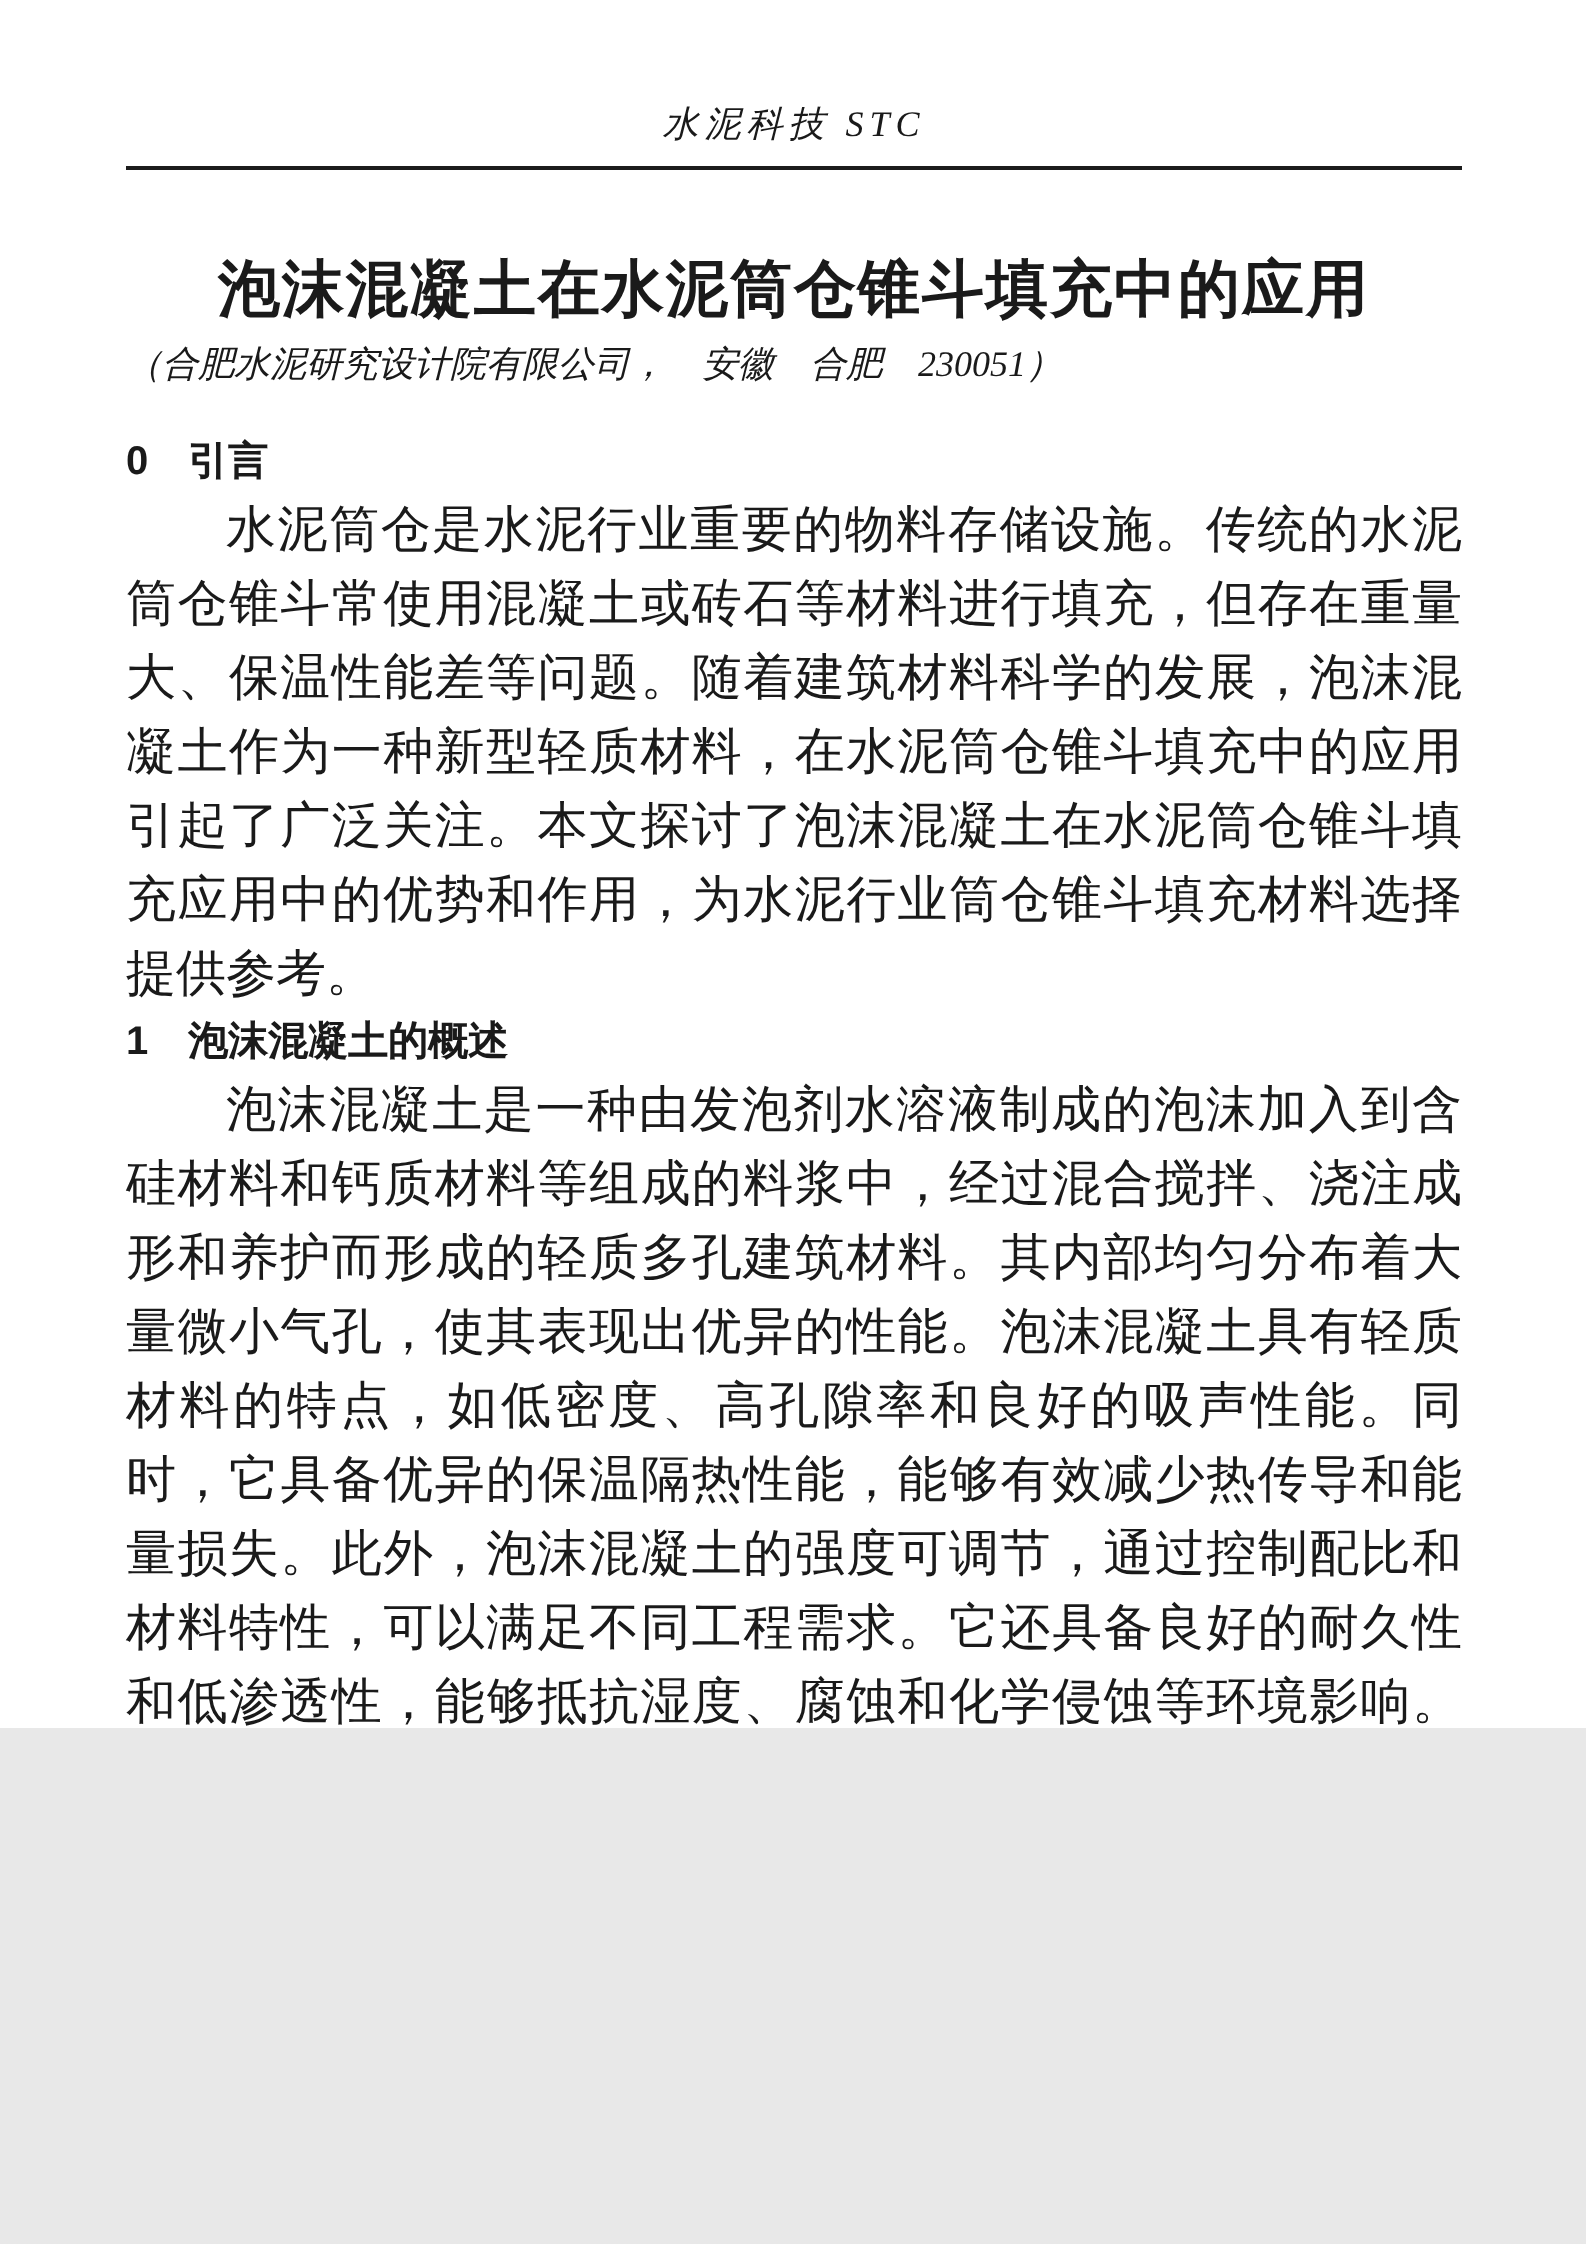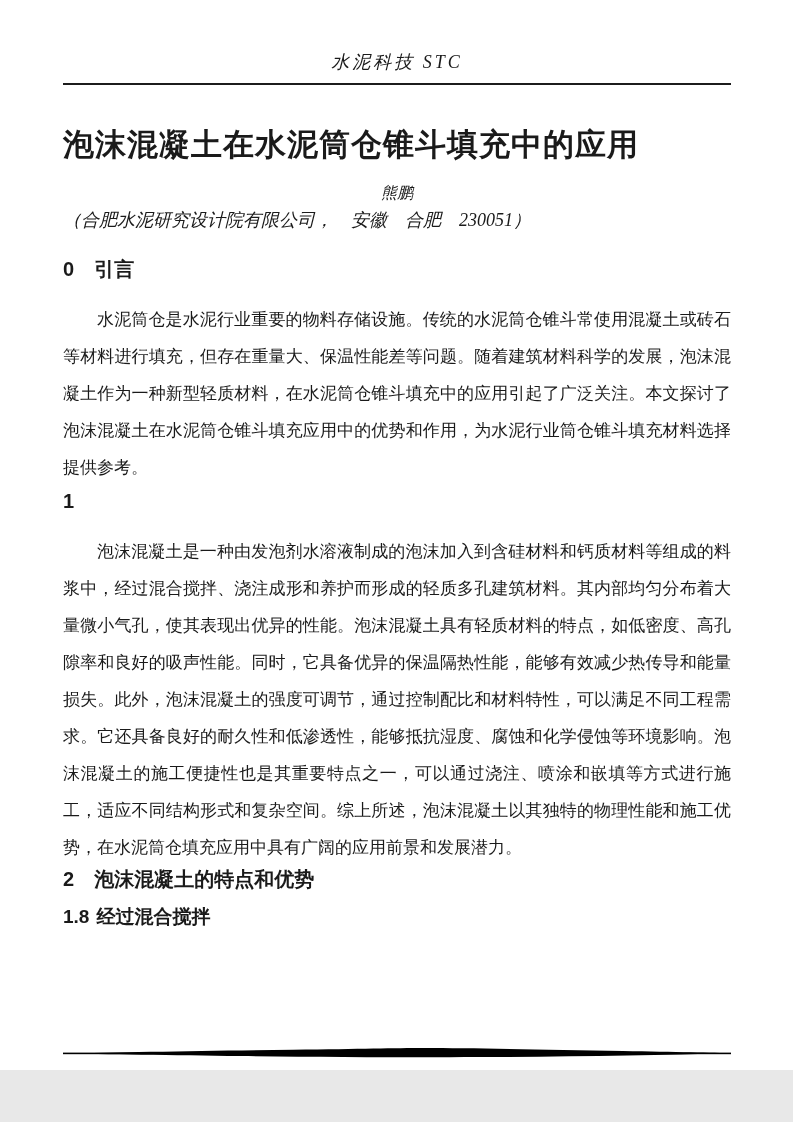--- a/index.html
+++ b/index.html
@@ -1,18 +1,18 @@
 <!DOCTYPE html>
 <html lang="zh"><head>
 <meta charset="utf-8">
 <style>
   html,body { margin:0; padding:0; background:#e8e8e8; }
   .page {
     position:relative;
-    width:793px; height:1070px;
+    width:793px; height:864px;
     margin:0 auto;
     background:#ffffff;
     color:#1a1a1a;
     overflow:hidden;
     font-family:"Liberation Serif","DejaVu Serif",serif;
   }
   .content {
     position:absolute;
     left:63px; top:0;
     width:668px;
@@ -26,20 +26,21 @@
     letter-spacing:3px;
     font-family:"Liberation Serif","DejaVu Serif",serif;
   }
   .header-rule {
     border:none;
     border-top:2.5px solid #1c1c1c;
     margin:9px 0 0 0;
   }
   .article-title {
     margin:39px 0 0 0;
+    text-align:center;
     font-size:31px;
     line-height:42px;
     font-weight:bold;
     letter-spacing:1px;
     font-family:"Liberation Sans","DejaVu Sans",sans-serif;
   }
   .author {
     margin-top:16px;
     text-align:center;
     font-size:16px;
@@ -60,22 +61,22 @@
     line-height:26px;
     font-weight:bold;
     font-family:"Liberation Sans","DejaVu Sans",sans-serif;
   }
   .sec-heading.gap-wide  { column-gap:20px; }
   .sec-heading.gap-narrow{ column-gap:7px; font-size:19px; }
   .sec-heading.h-1 { margin-top:2px; }
   .sec-heading.h-2 { margin-top:0px; }
   .sec-heading.h-21{ margin-top:12px; }
   .body-para {
-    margin:19px 0 0 0;
-    font-size:17px;
+    margin:3px 0 0 0;
+    font-size:25px;
     line-height:37px;
     text-align:justify;
     text-indent:2em;
   }
   .body-para.last { margin-top:9px; }
   .footer {
     position:absolute;
     left:63px;
     width:668px;
     top:1047px;
@@ -104,31 +105,31 @@
 </head>
 <body>
 
 <div class="page">
   <div class="content">
 
     <div class="journal-header">水泥科技 STC</div>
     <hr class="header-rule">
 
     <h1 class="article-title">泡沫混凝土在水泥筒仓锥斗填充中的应用</h1>
-    <div class="author">熊鹏</div>
     <div class="affiliation">（合肥水泥研究设计院有限公司，　安徽　合肥　230051）</div>
 
     <div class="sec-heading gap-wide h-0">
       <span>0</span>
       <span>引言</span>
     </div>
     <p class="body-para">水泥筒仓是水泥行业重要的物料存储设施。传统的水泥筒仓锥斗常使用混凝土或砖石等材料进行填充，但存在重量大、保温性能差等问题。随着建筑材料科学的发展，泡沫混凝土作为一种新型轻质材料，在水泥筒仓锥斗填充中的应用引起了广泛关注。本文探讨了泡沫混凝土在水泥筒仓锥斗填充应用中的优势和作用，为水泥行业筒仓锥斗填充材料选择提供参考。</p>
 
     <div class="sec-heading gap-wide h-1">
       <span>1</span>
+      <span>泡沫混凝土的概述</span>
     </div>
     <p class="body-para">泡沫混凝土是一种由发泡剂水溶液制成的泡沫加入到含硅材料和钙质材料等组成的料浆中，经过混合搅拌、浇注成形和养护而形成的轻质多孔建筑材料。其内部均匀分布着大量微小气孔，使其表现出优异的性能。泡沫混凝土具有轻质材料的特点，如低密度、高孔隙率和良好的吸声性能。同时，它具备优异的保温隔热性能，能够有效减少热传导和能量损失。此外，泡沫混凝土的强度可调节，通过控制配比和材料特性，可以满足不同工程需求。它还具备良好的耐久性和低渗透性，能够抵抗湿度、腐蚀和化学侵蚀等环境影响。泡沫混凝土的施工便捷性也是其重要特点之一，可以通过浇注、喷涂和嵌填等方式进行施工，适应不同结构形式和复杂空间。综上所述，泡沫混凝土以其独特的物理性能和施工优势，在水泥筒仓填充应用中具有广阔的应用前景和发展潜力。</p>
 
     <div class="sec-heading gap-wide h-2">
       <span>2</span>
       <span>泡沫混凝土的特点和优势</span>
     </div>
 
     <div class="sec-heading gap-narrow h-21">
       <span>1.8</span>

